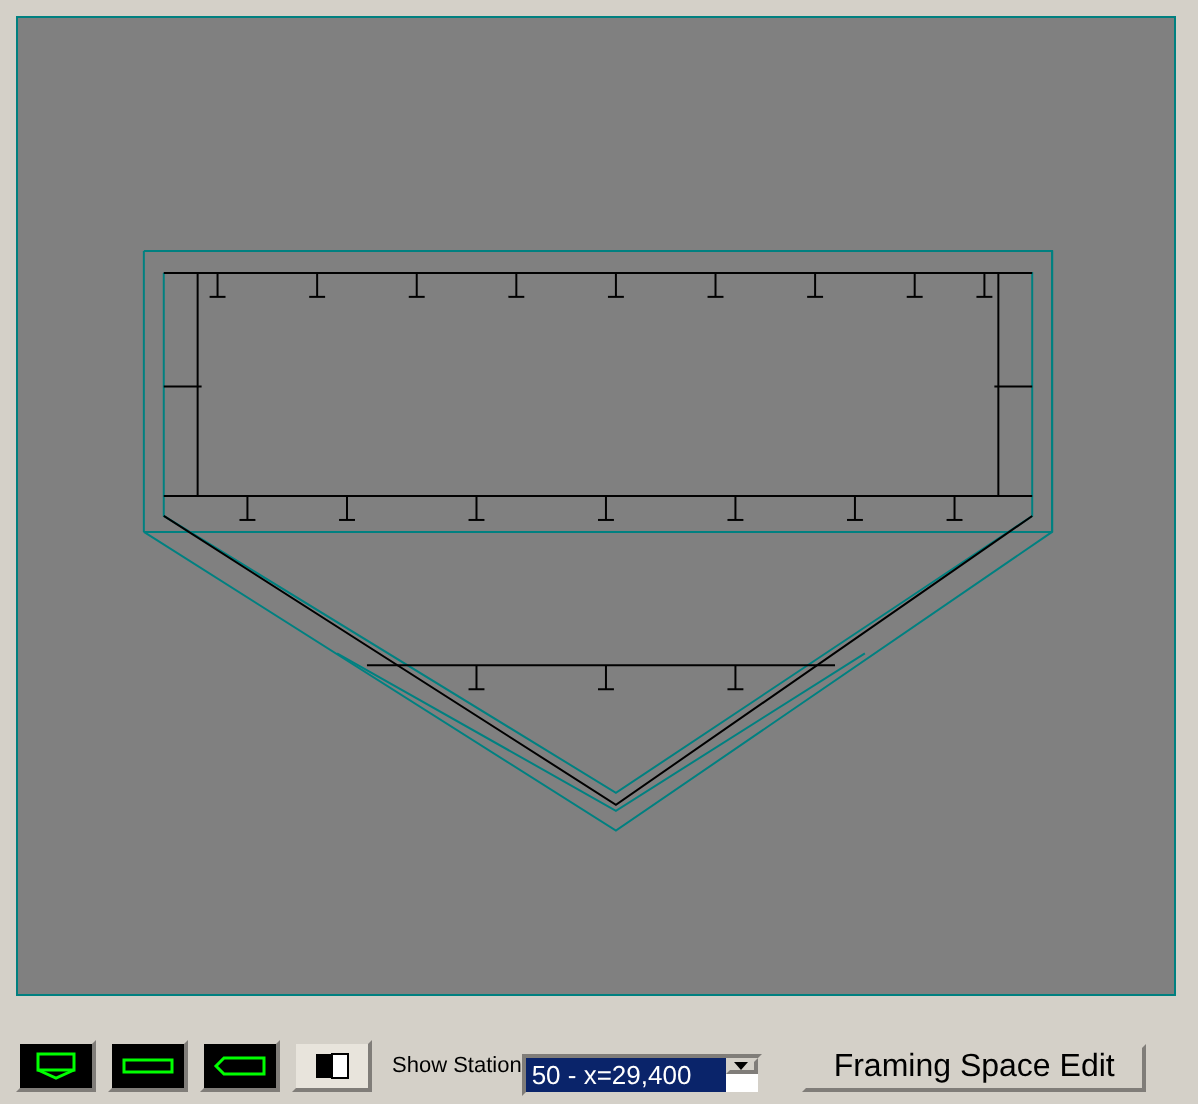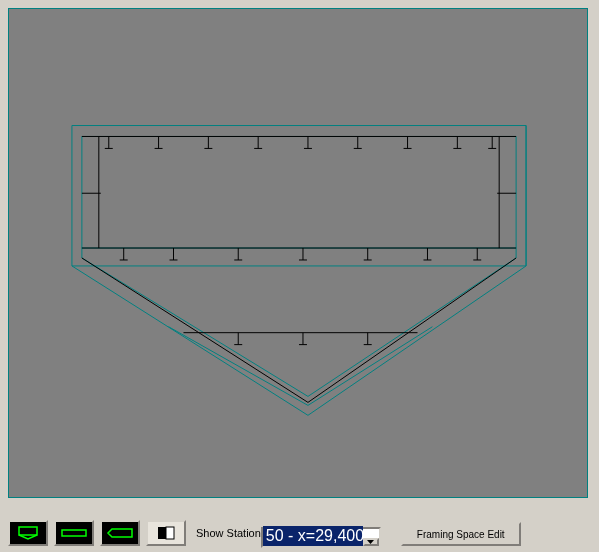--- a/index.html
+++ b/index.html
@@ -61,22 +61,22 @@
     font-size: 11px;
     color: #000;
     margin-bottom: 2px;
   }
   .station-select {
     width: 120px;
     height: 21px;
     background: #fff;
     border: 2px inset #d4d0c8;
     display: flex;
-    align-items: flex-end;
-    font-size: 16px;
+    align-items: flex-start;
+    font-size: 13px;
   }
   .station-select .value {
     flex: 1;
     background: #0a246a;
     color: #fff;
     padding: 1px 3px;
     white-space: nowrap;
     overflow: hidden;
     display: flex;
     align-items: center;
@@ -90,21 +90,21 @@
     justify-content: center;
   }
   .station-select .dd svg { display:block; }
   .framing-btn {
     margin-left: 14px;
     margin-bottom: 2px;
     height: 24px;
     padding: 0 14px;
     background: #d4d0c8;
     border: 2px outset #d4d0c8;
-    font-size: 10px;
+    font-size: 16px;
     cursor: pointer;
     display: flex;
     align-items: center;
   }
 </style>
 </head>
 <body>
 
 <div class="viewport">
   <svg viewBox="0 0 580 490">

